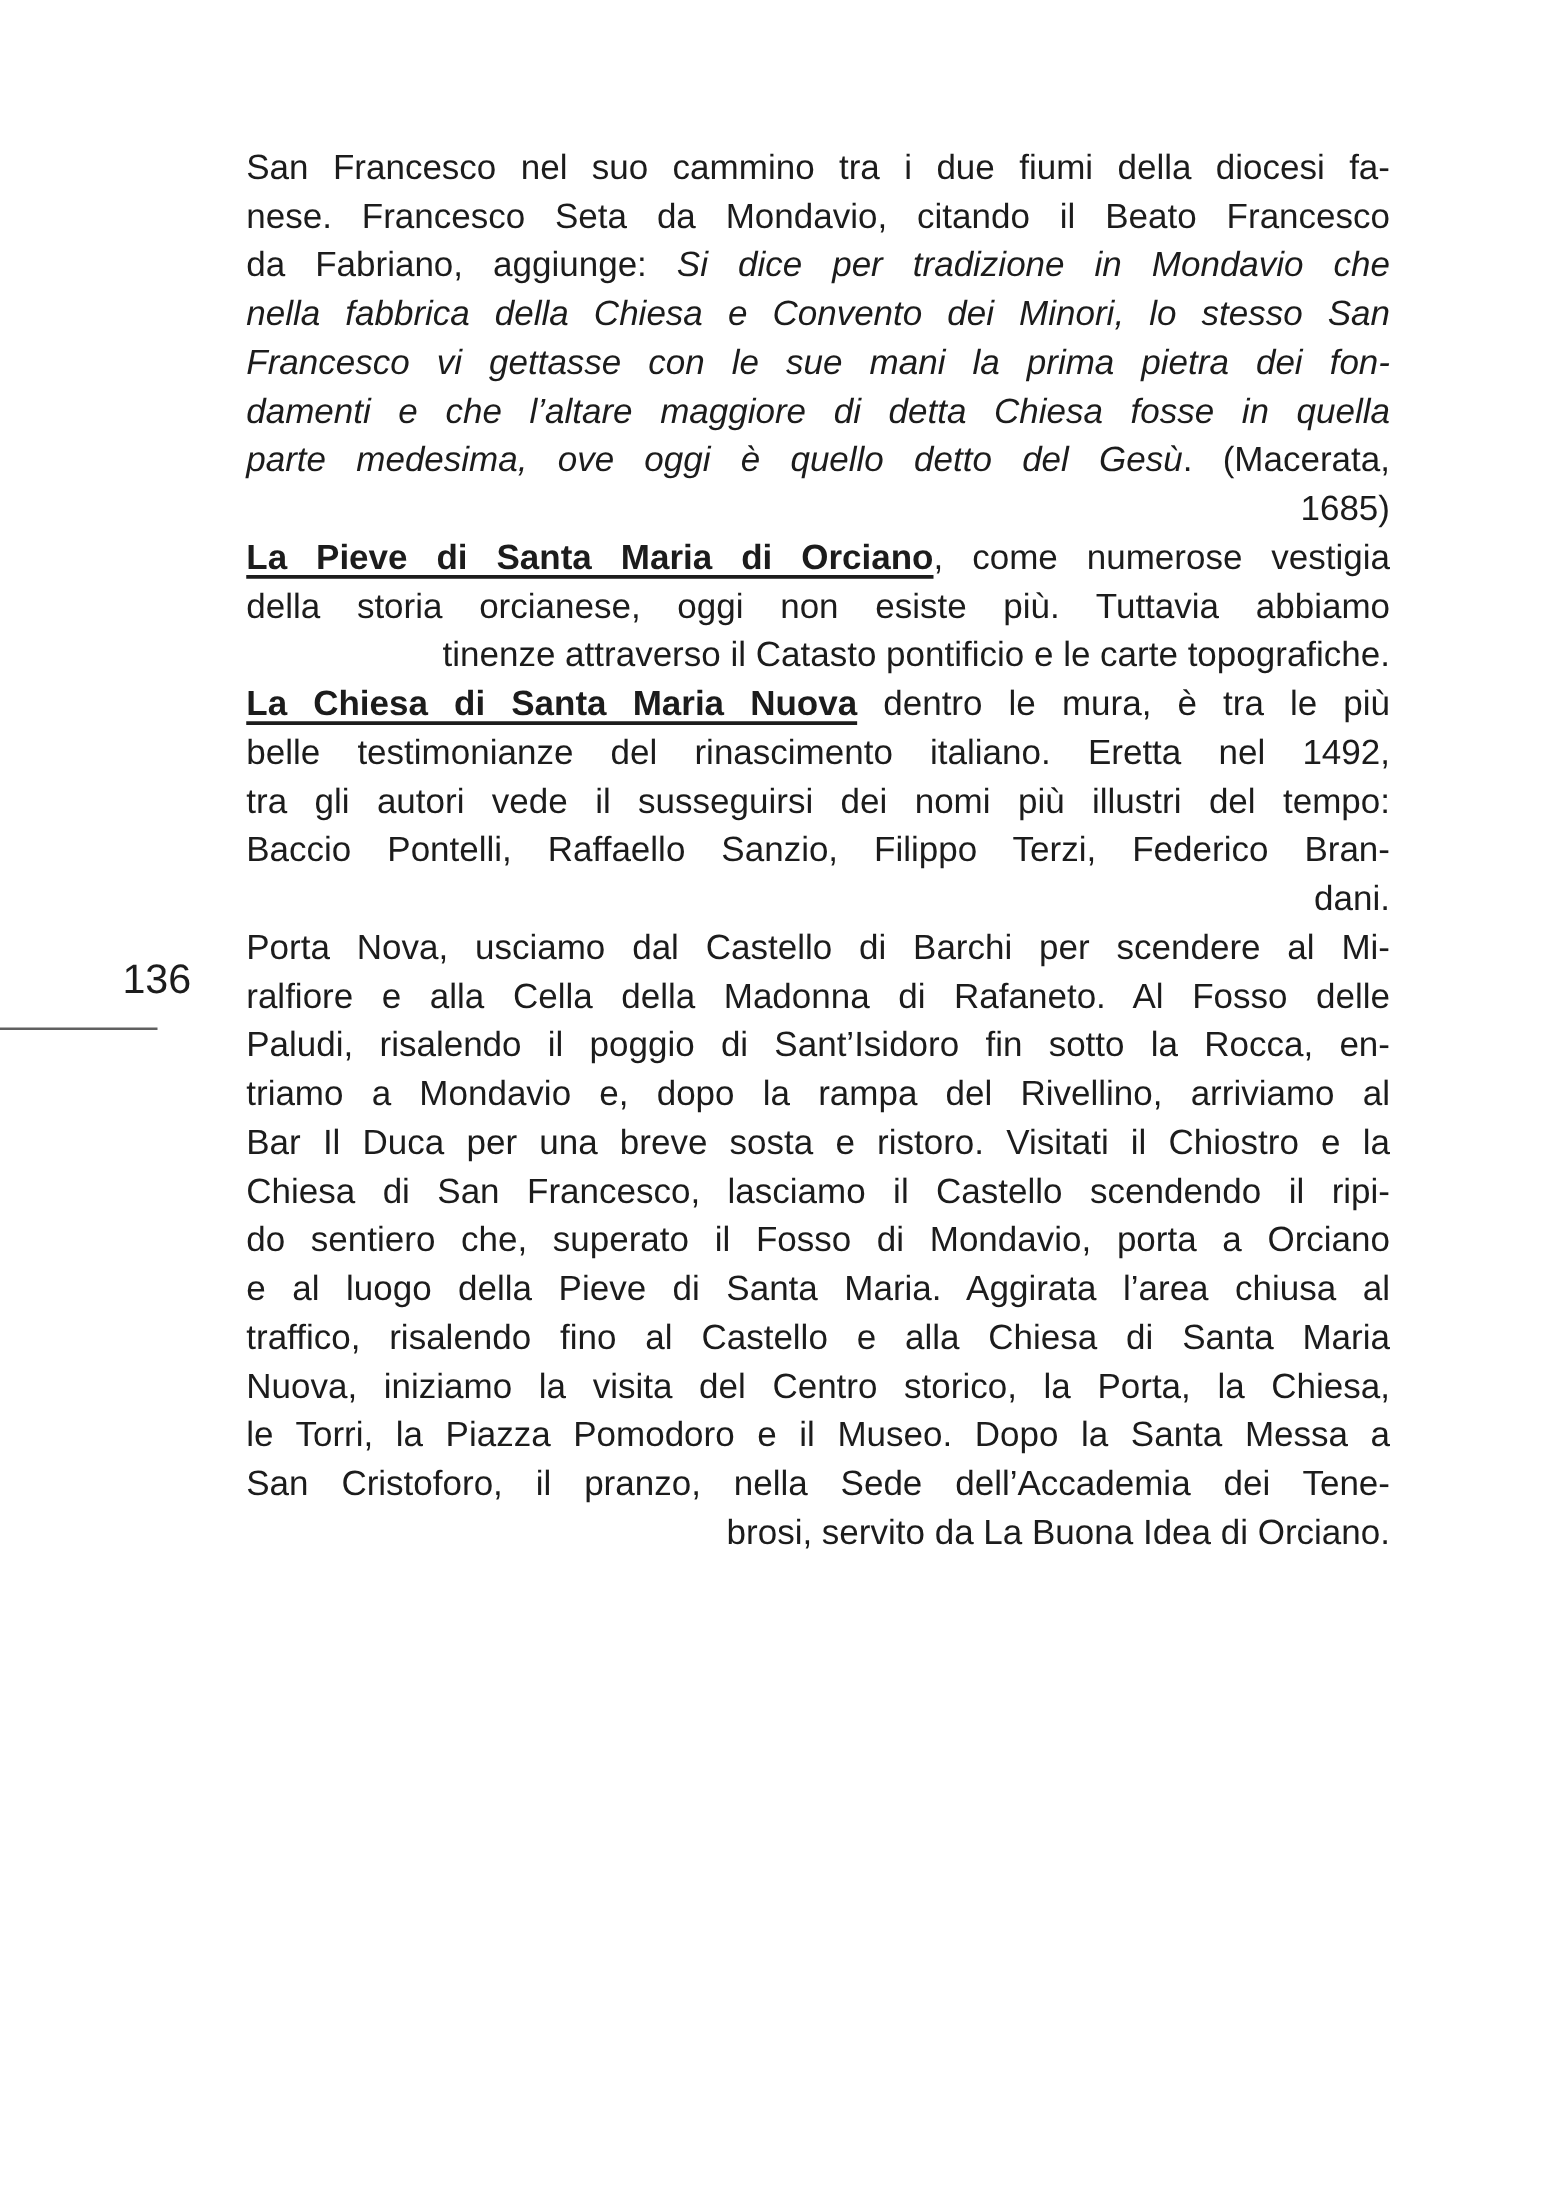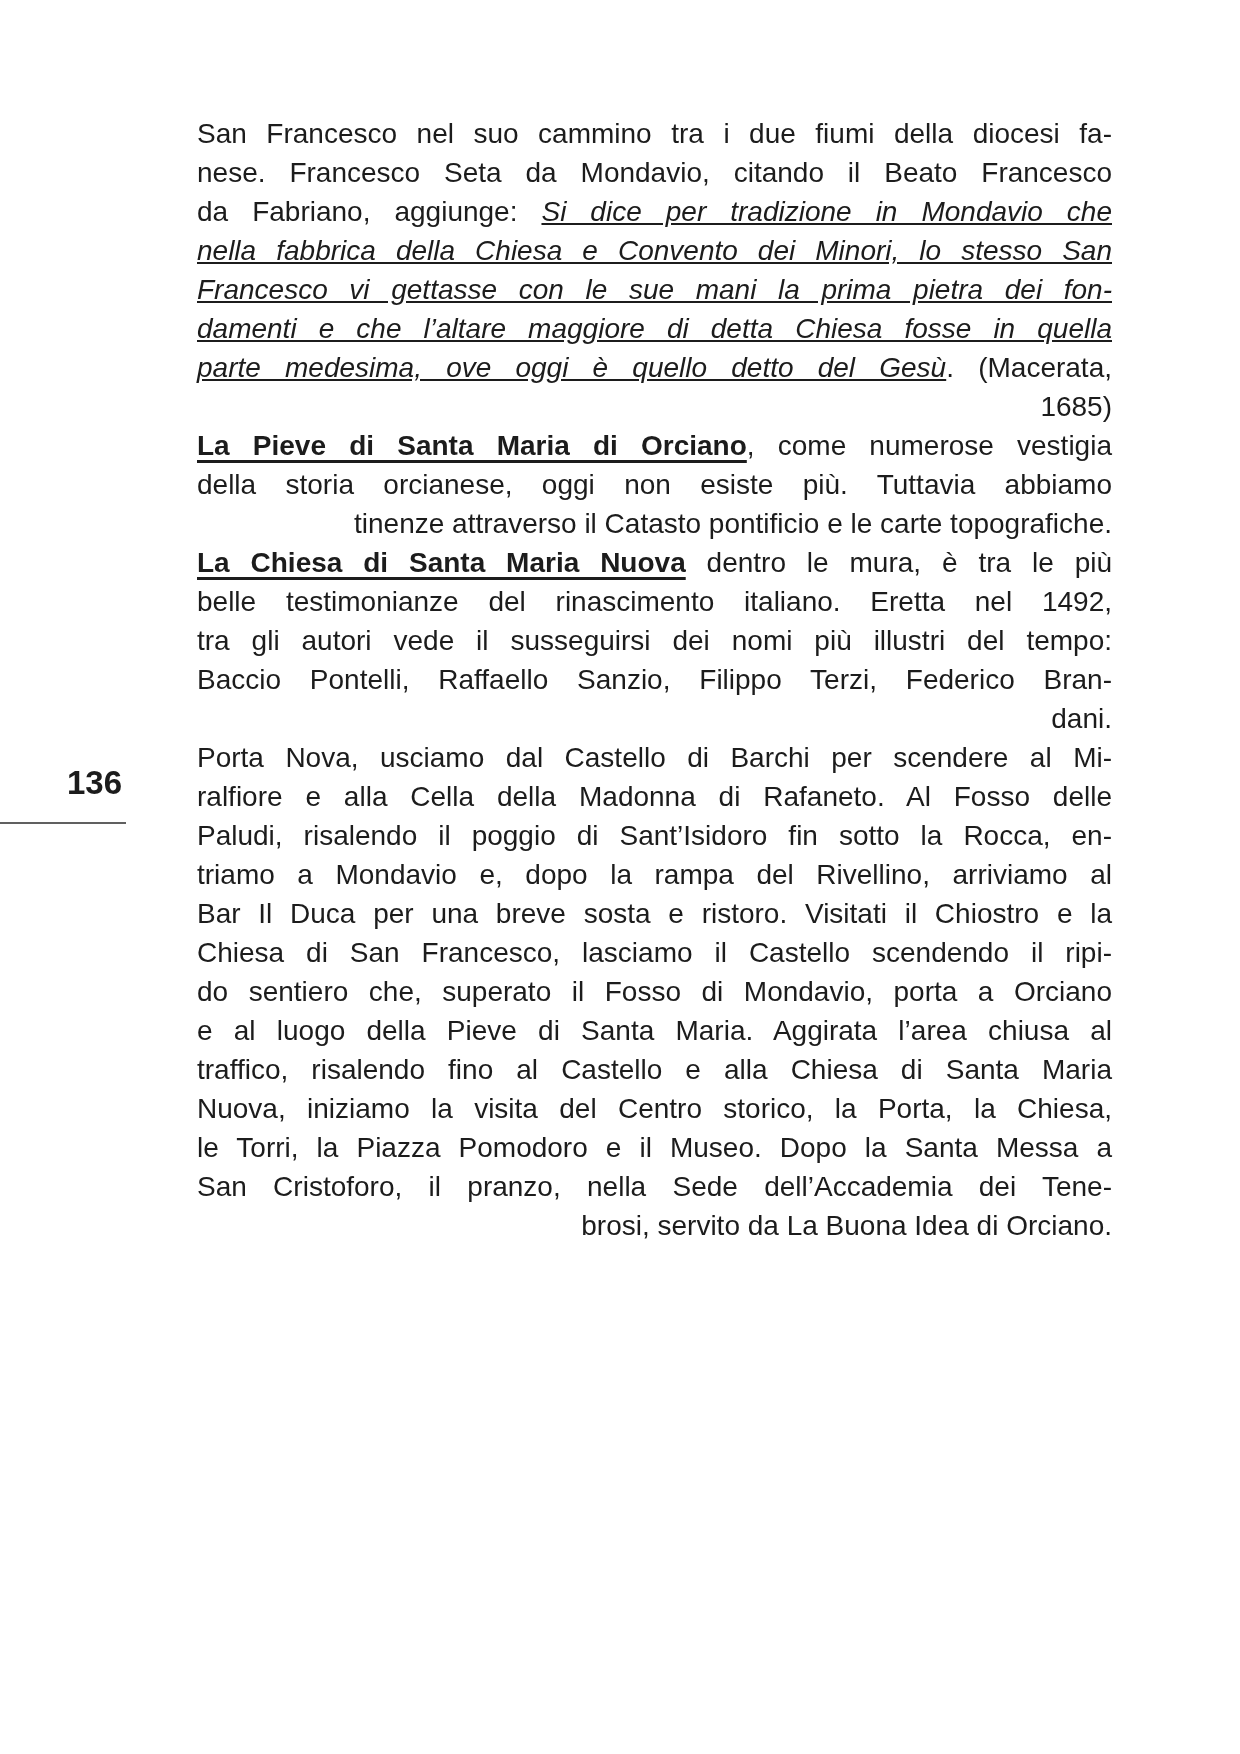--- a/index.html
+++ b/index.html
@@ -17,23 +17,24 @@
     font-family: "Liberation Sans", "DejaVu Sans", sans-serif;
     color: #1c1c1c;
   }
   .pagenum {
     position: absolute;
     top: 766px;
     left: 0;
     width: 122px;
     text-align: right;
     font-size: 33px;
-    font-weight: bold;
+    font-weight: normal;
     line-height: 1;
     color: #1c1c1c;
+    padding-left: 31px;
   }
   .margin-rule {
     position: absolute;
     top: 822px;
     left: 0;
     width: 126px;
     height: 2px;
     background: #606060;
   }
   .text-col {
@@ -48,21 +49,21 @@
   .paragraph { margin: 0; }
   .line {
     text-align: right;
     text-align-last: auto;
   }
   .line.just {
     text-align: justify;
     text-align-last: justify;
   }
   .seg-regular { font-style: normal; font-weight: normal; }
-  .seg-italic  { font-style: italic; font-weight: normal; text-decoration: underline; }
+  .seg-italic  { font-style: italic; font-weight: normal; }
   .seg-bold-underline {
     font-style: normal;
     font-weight: bold;
     text-decoration: underline;
     text-decoration-thickness: 3px;
     text-underline-offset: 5px;
   }
 </style>
 </head>
 <body>

